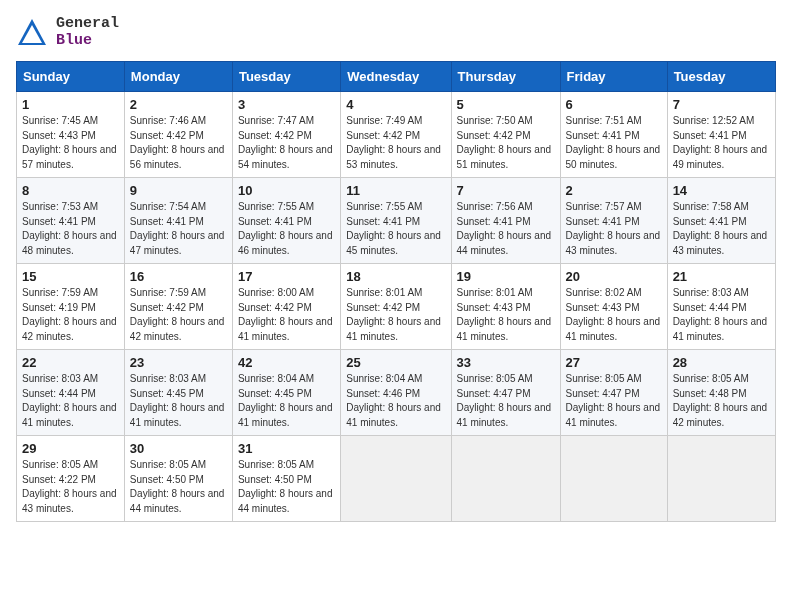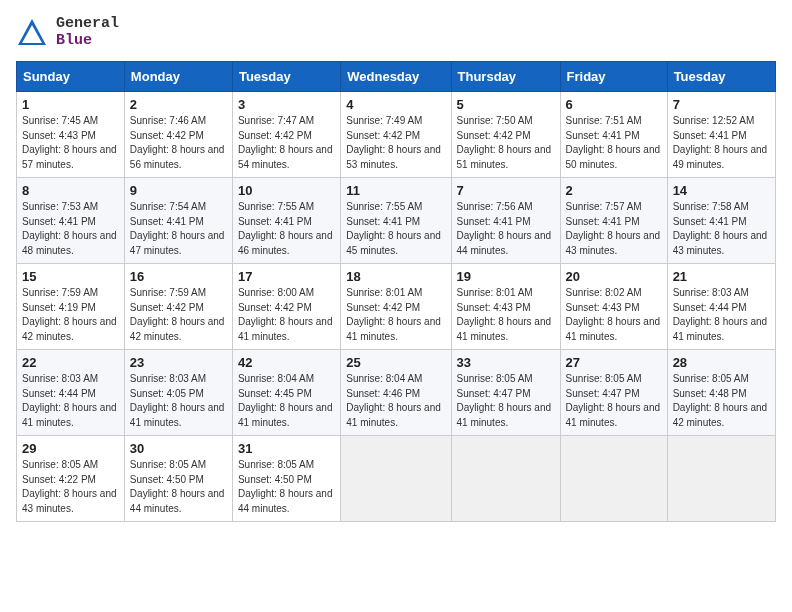--- a/index.html
+++ b/index.html
@@ -244,21 +244,21 @@
       <tr>
         <td>
           <span class="day-num">22</span>
           <div class="day-info">Sunrise: 8:03 AM
 Sunset: 4:44 PM
 Daylight: 8 hours and 41 minutes.</div>
         </td>
         <td>
           <span class="day-num">23</span>
           <div class="day-info">Sunrise: 8:03 AM
-Sunset: 4:05 PM
+Sunset: 4:45 PM
 Daylight: 8 hours and 41 minutes.</div>
         </td>
         <td>
           <span class="day-num">42</span>
           <div class="day-info">Sunrise: 8:04 AM
 Sunset: 4:45 PM
 Daylight: 8 hours and 41 minutes.</div>
         </td>
         <td>
           <span class="day-num">25</span>

